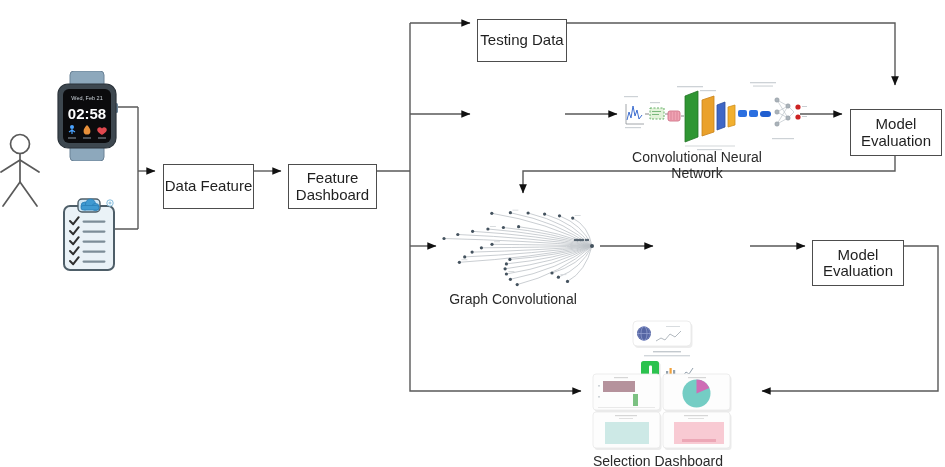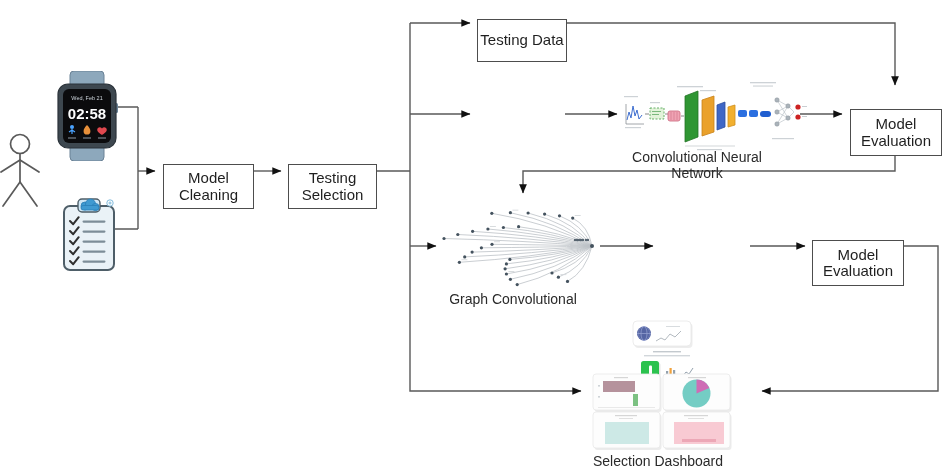--- a/index.html
+++ b/index.html
@@ -99,24 +99,24 @@
         <rect x="20.5" y="24.5" width="23" height="2.2" rx="1.1"></rect>
         <rect x="20.5" y="34.5" width="23" height="2.2" rx="1.1"></rect>
         <rect x="20.5" y="44.5" width="23" height="2.2" rx="1.1"></rect>
         <rect x="20.5" y="54.5" width="23" height="2.2" rx="1.1"></rect>
         <rect x="20.5" y="64.5" width="23" height="2.2" rx="1.1"></rect>
       </g>
     </g>
   </svg>
 
   <div class="node" style="left:163px;top:148px;width:89px;height:43px">
-    <span>Model Cleaning</span>
+    <span>Data Feature</span>
   </div>
   <div class="node" style="left:288px;top:148px;width:87px;height:43px">
-    <span>Testing Selection</span>
+    <span>Feature Dashboard</span>
   </div>
   <div class="node" style="left:477px;top:3px;width:88px;height:41px">
     <span>Testing Data</span>
   </div>
   <div class="node" style="left:850px;top:93px;width:90px;height:45px">
     <span>Model Evaluation</span>
   </div>
   <div class="node" style="left:812px;top:224px;width:90px;height:44px">
     <span>Model Evaluation</span>
   </div>

